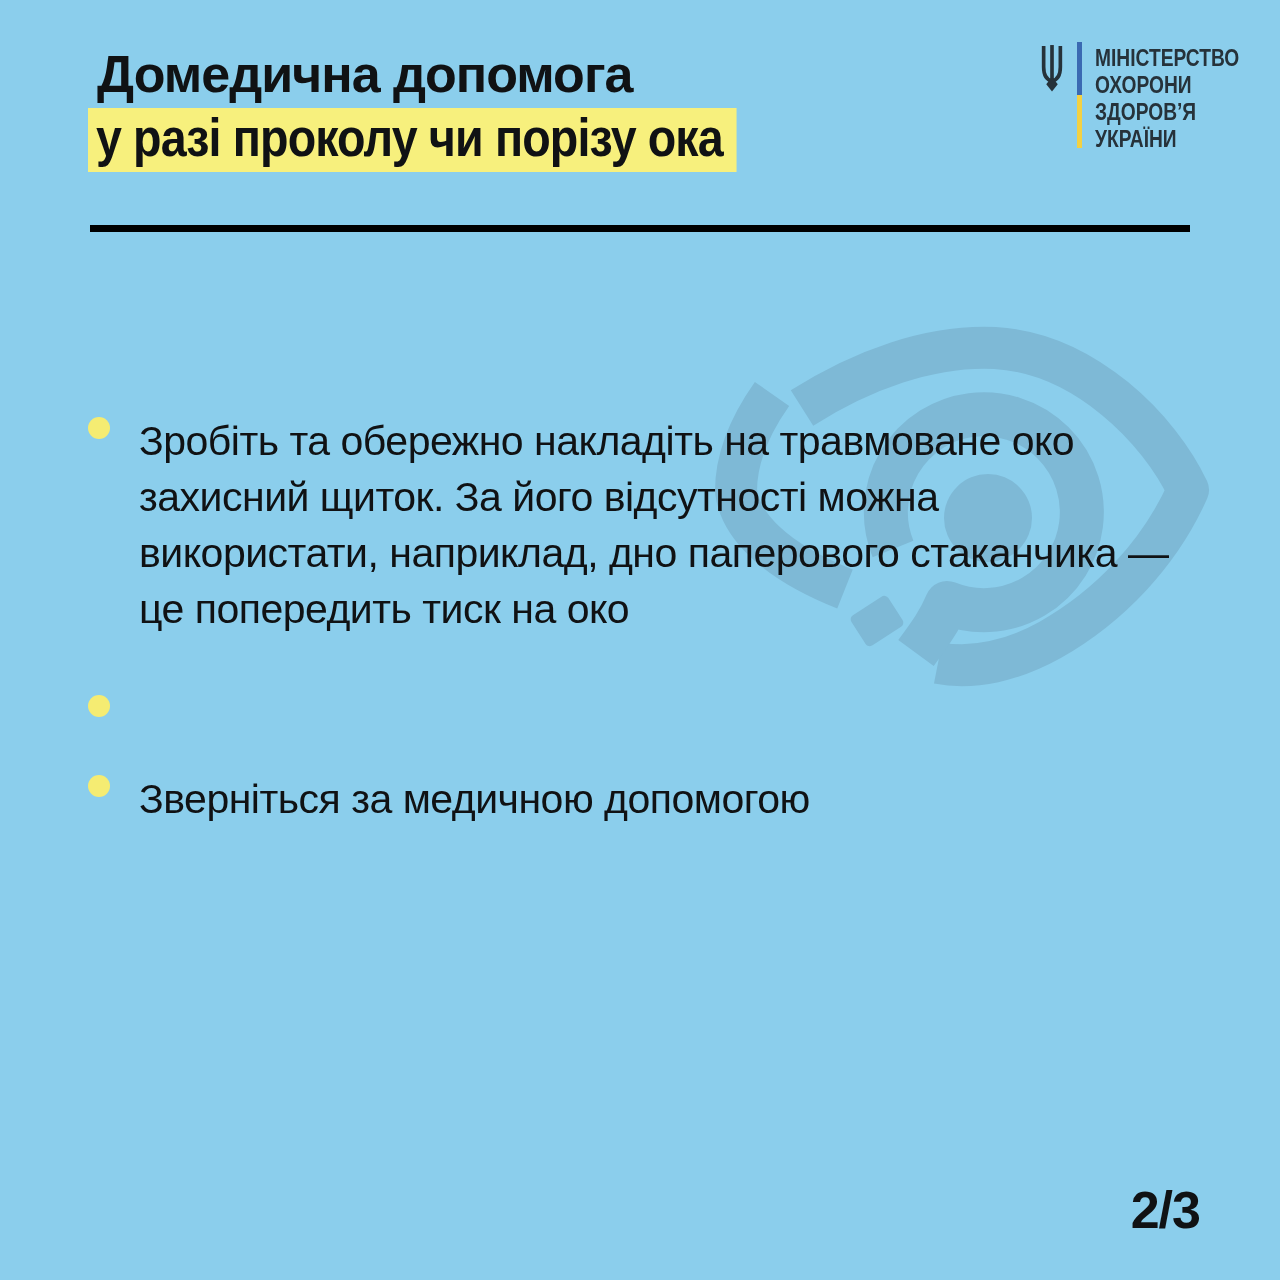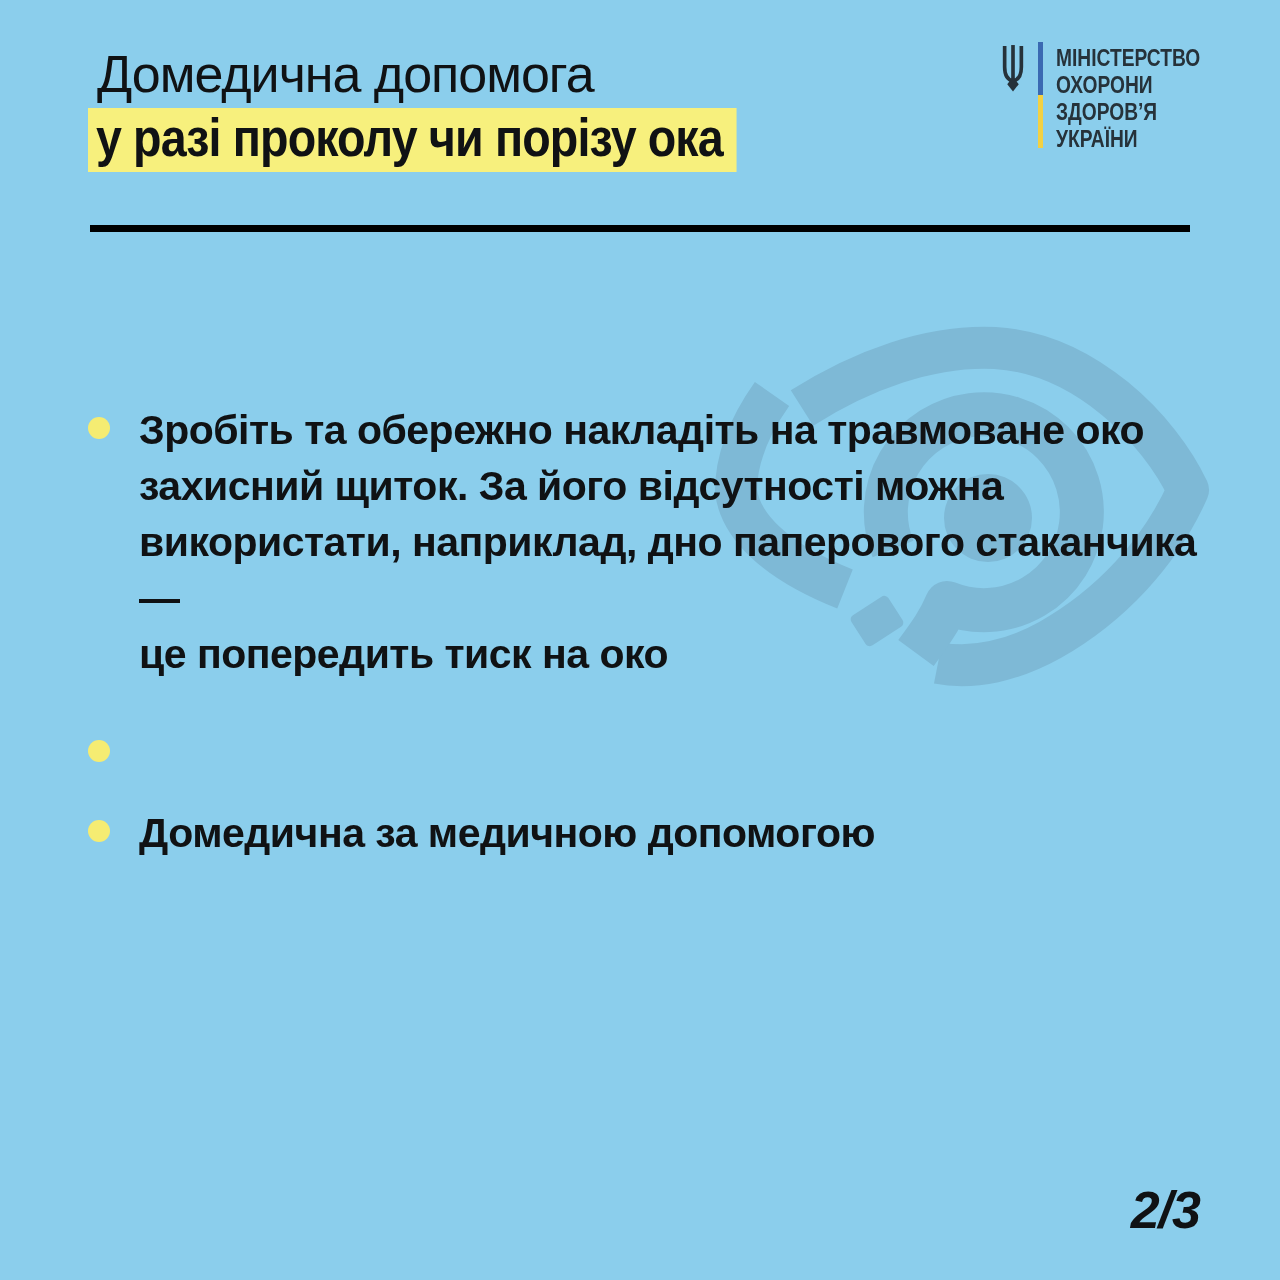--- a/index.html
+++ b/index.html
@@ -18,62 +18,63 @@
   .page{
     position:relative;width:1280px;height:1280px;
     background:var(--bg);overflow:hidden;
   }
   .watermark{position:absolute;left:0;top:0;width:1280px;height:1280px;pointer-events:none;}
   .wm-stroke{stroke:var(--watermark);fill:none;}
   .wm-fill{fill:var(--watermark);stroke:none;}
 
   .title-line1{
     position:absolute;left:97px;top:46px;
-    font-size:52px;line-height:56px;font-weight:400;
+    font-size:52px;line-height:56px;font-weight:700;
     color:var(--ink);letter-spacing:-1px;font-stretch:condensed;
     white-space:nowrap;
   }
   .title-highlight{
     position:absolute;left:88px;top:108px;
     display:inline-block;background:var(--highlight);
     padding:3px 16px 7px 9px;
     font-size:53px;line-height:54px;font-weight:700;
     color:var(--ink);letter-spacing:-1px;font-stretch:condensed;
     white-space:nowrap;
     transform:scaleX(0.88);transform-origin:0 0;
   }
-  .logo{position:absolute;left:998px;top:42px;display:flex;justify-content:space-between;}
+  .logo{position:absolute;left:1037px;top:42px;display:flex;justify-content:space-between;}
   .logo .trident{width:30px;height:48px;margin-top:2px;}
   .logo .flag-bar{width:5px;height:106px;margin-left:10px;display:flex;flex-direction:column;}
   .logo .flag-bar .b{flex:1;background:var(--bar-blue);}
   .logo .flag-bar .y{flex:1;background:var(--bar-yellow);}
   .logo .ministry-name{
     margin-left:13px;margin-top:2px;
     font-size:24px;line-height:27px;font-weight:700;
     color:var(--ministry-ink);letter-spacing:0;
     white-space:pre-line;
     transform:scaleX(0.80);transform-origin:0 0;
   }
   .divider{position:absolute;left:90px;top:225px;width:1100px;height:7px;background:#000;}
 
   .bullets{position:absolute;left:88px;top:402px;width:1130px;}
   .bullet{display:flex;align-items:flex-start;margin-bottom:43px;}
   .bullet .dot{
     flex:0 0 auto;width:22px;height:22px;border-radius:50%;
     background:var(--dot);margin-top:15px;margin-right:29px;
   }
   .bullet .txt{
-    font-size:41px;line-height:56px;font-weight:700;
+    font-size:41px;line-height:56px;font-weight:400;
     color:var(--ink);letter-spacing:-0.5px;font-stretch:condensed;
     white-space:pre-line;
+    margin-top:11px;
   }
   .page-indicator{
     position:absolute;right:80px;top:1182px;
     font-size:52px;line-height:56px;font-weight:700;
-    color:var(--ink);letter-spacing:-1px;font-stretch:condensed;font-style:italic;
+    color:var(--ink);letter-spacing:-1px;font-stretch:condensed;
   }
 </style>
 </head>
 <body>
 
 <div class="page">
 
   <svg class="watermark" viewBox="0 0 1280 1280" aria-hidden="true">
     <g stroke-width="42" stroke-linejoin="round" stroke-linecap="butt">
 
@@ -123,18 +124,18 @@
       <span class="txt">Зробіть та обережно накладіть на травмоване око
 захисний щиток. За його відсутності можна
 використати, наприклад, дно паперового стаканчика —
 це попередить тиск на око</span>
     </div>
     <div class="bullet">
       <span class="dot"></span>
     </div>
     <div class="bullet">
       <span class="dot"></span>
-      <span class="txt">Домедична за медичною допомогою</span>
+      <span class="txt">Зверніться за медичною допомогою</span>
     </div>
   </div>
 
   <div class="page-indicator">2/3</div>
 </div>
 
 </body></html>

